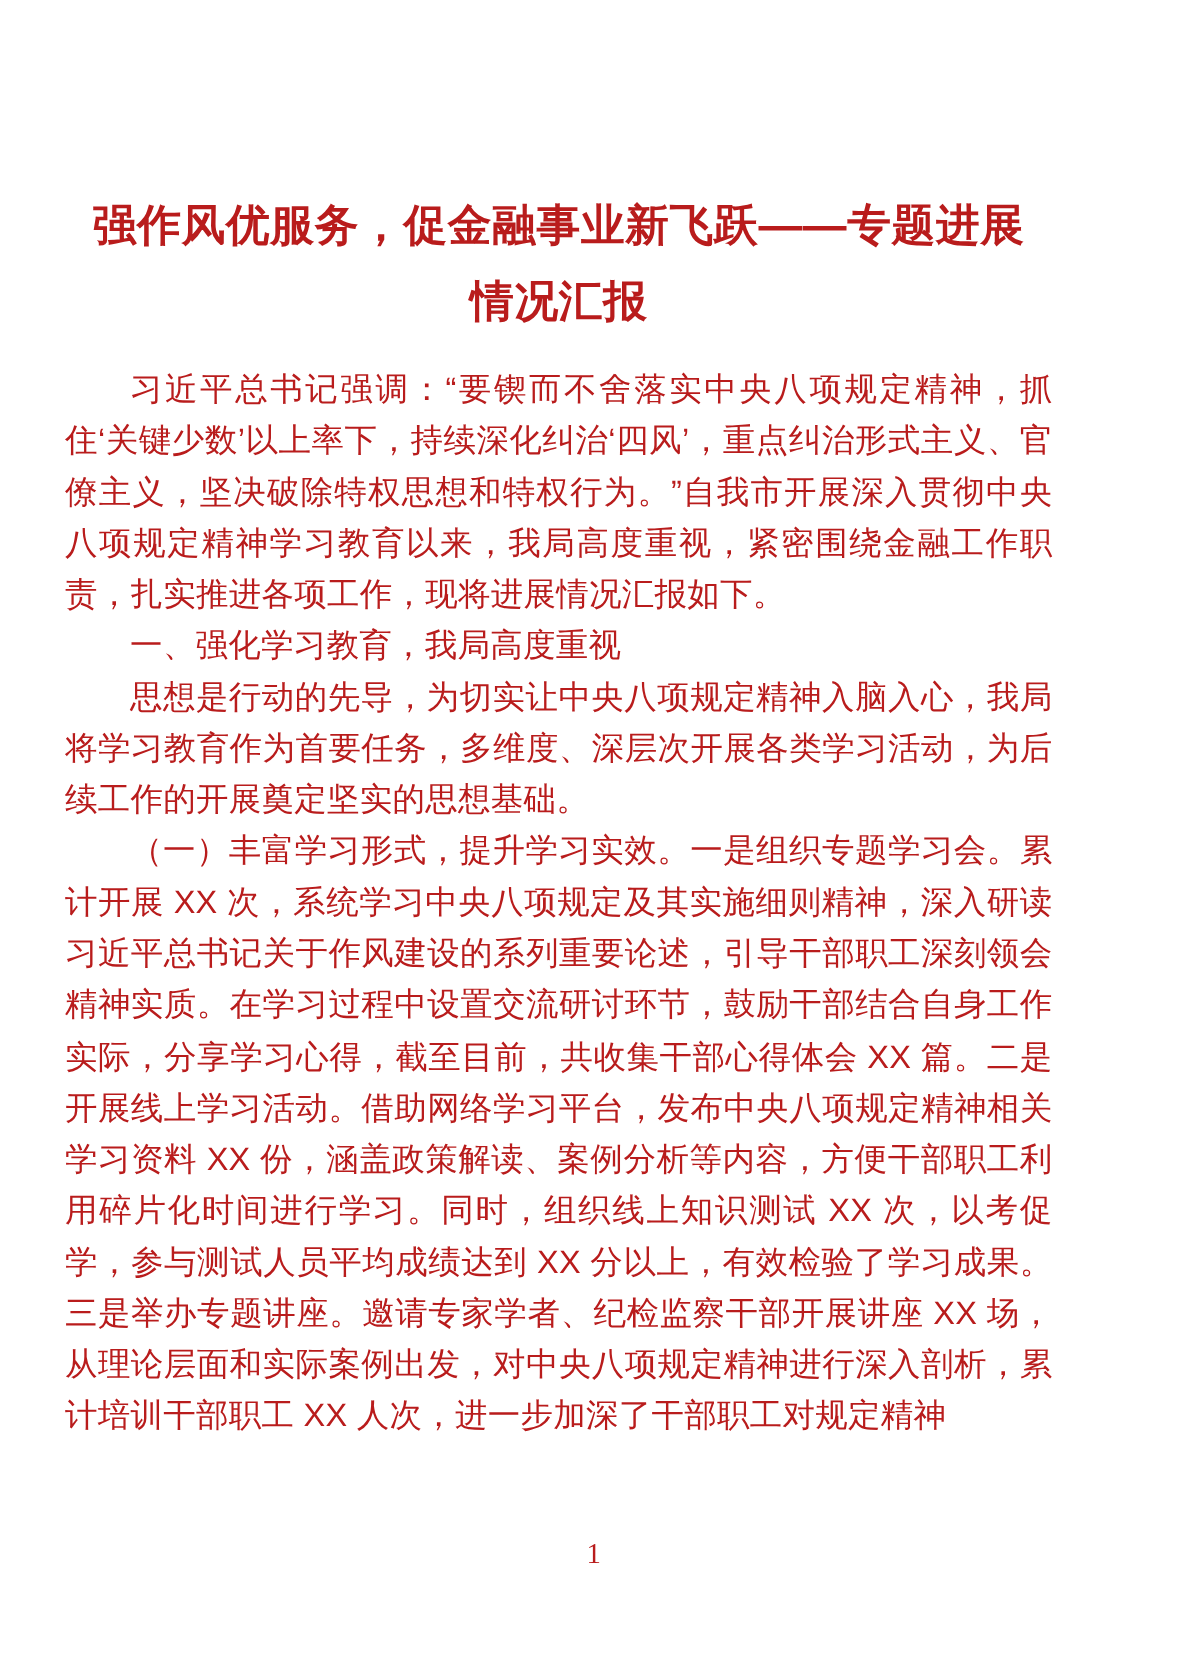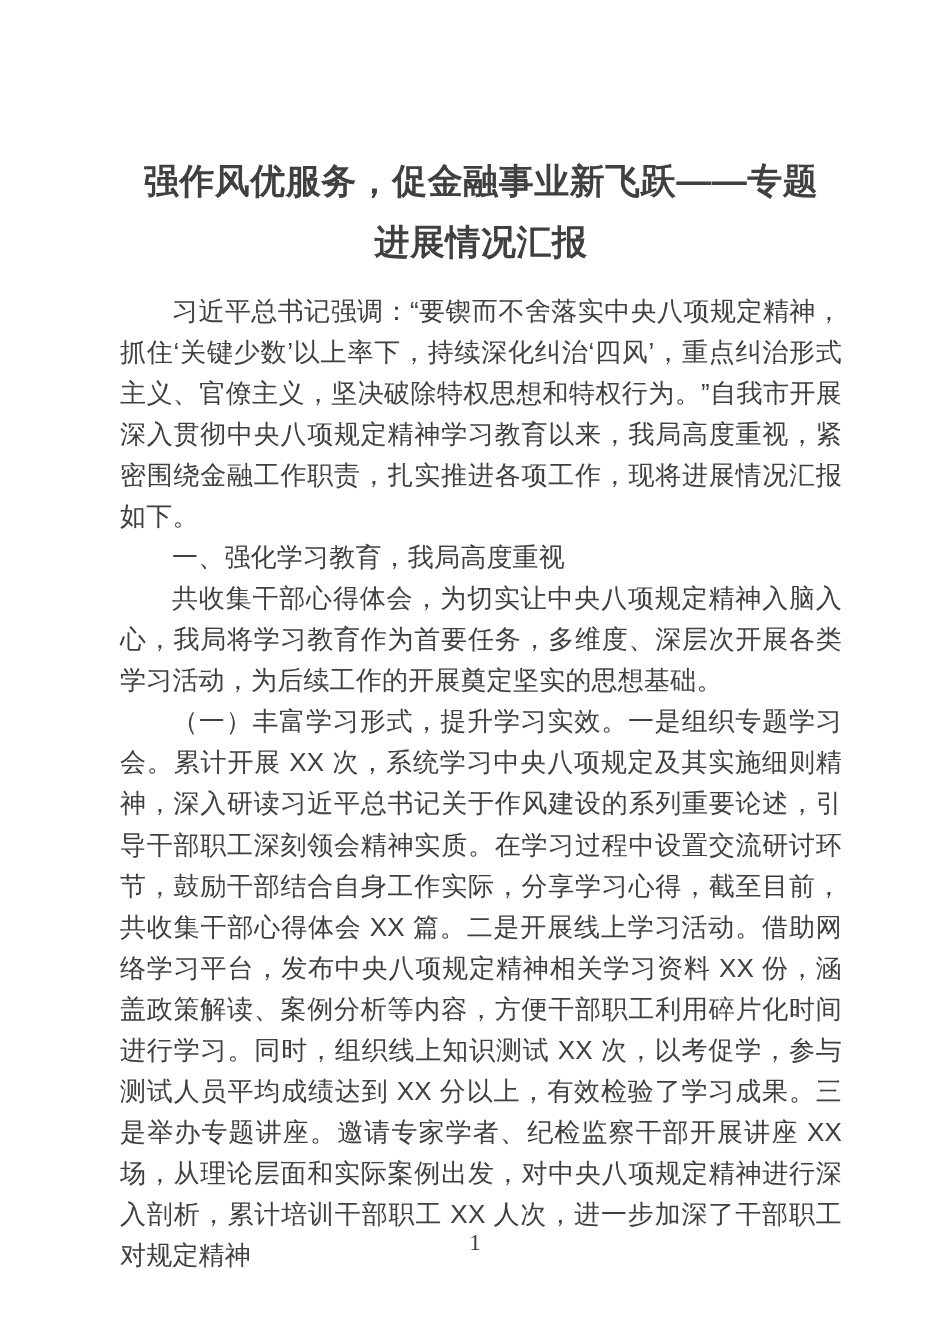--- a/index.html
+++ b/index.html
@@ -6,23 +6,23 @@
     margin: 0;
     padding: 0;
     background: #ffffff;
   }
   .page {
     width: 950px;
     height: 1344px;
     background: #ffffff;
     position: relative;
     box-sizing: border-box;
-    padding: 150px 108px 0 120px;
+    padding: 150px 108px 0 52px;
     font-family: "Liberation Sans", sans-serif;
-    color: #404040;
+    color: #b91c1c;
     overflow: hidden;
   }
   .doc-title {
     font-size: 35px;
     font-weight: bold;
     line-height: 1.75;
     text-align: center;
     letter-spacing: 0.5px;
     margin: 0 0 18px 0;
     padding: 0 10px;
@@ -51,19 +51,19 @@
 </head>
 <body>
 
 <div class="page">
 
   <h1 class="doc-title">强作风优服务，促金融事业新飞跃——专题进展情况汇报</h1>
 
   <div class="body-text">
     <p class="para">习近平总书记强调：“要锲而不舍落实中央八项规定精神，抓住‘关键少数’以上率下，持续深化纠治‘四风’，重点纠治形式主义、官僚主义，坚决破除特权思想和特权行为。”自我市开展深入贯彻中央八项规定精神学习教育以来，我局高度重视，紧密围绕金融工作职责，扎实推进各项工作，现将进展情况汇报如下。</p>
     <p class="para">一、强化学习教育，我局高度重视</p>
-    <p class="para">共收集干部心得体会，为切实让中央八项规定精神入脑入心，我局将学习教育作为首要任务，多维度、深层次开展各类学习活动，为后续工作的开展奠定坚实的思想基础。</p>
+    <p class="para">思想是行动的先导，为切实让中央八项规定精神入脑入心，我局将学习教育作为首要任务，多维度、深层次开展各类学习活动，为后续工作的开展奠定坚实的思想基础。</p>
     <p class="para">（一）丰富学习形式，提升学习实效。一是组织专题学习会。累计开展 XX 次，系统学习中央八项规定及其实施细则精神，深入研读习近平总书记关于作风建设的系列重要论述，引导干部职工深刻领会精神实质。在学习过程中设置交流研讨环节，鼓励干部结合自身工作实际，分享学习心得，截至目前，共收集干部心得体会 XX 篇。二是开展线上学习活动。借助网络学习平台，发布中央八项规定精神相关学习资料 XX 份，涵盖政策解读、案例分析等内容，方便干部职工利用碎片化时间进行学习。同时，组织线上知识测试 XX 次，以考促学，参与测试人员平均成绩达到 XX 分以上，有效检验了学习成果。三是举办专题讲座。邀请专家学者、纪检监察干部开展讲座 XX 场，从理论层面和实际案例出发，对中央八项规定精神进行深入剖析，累计培训干部职工 XX 人次，进一步加深了干部职工对规定精神</p>
   </div>
 
   <div class="page-number">1</div>
 
 </div>
 
 </body></html>

